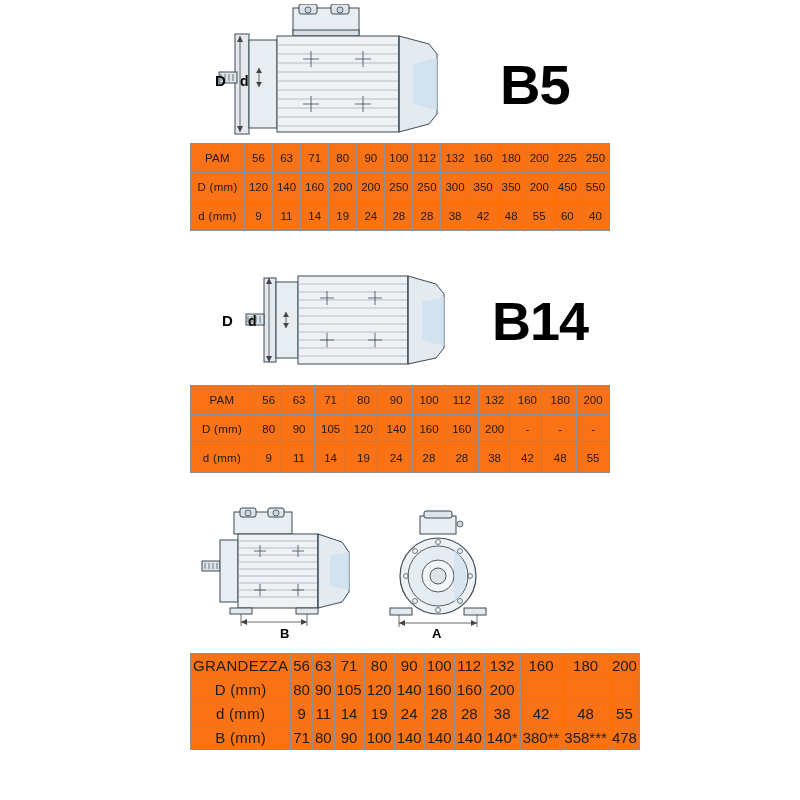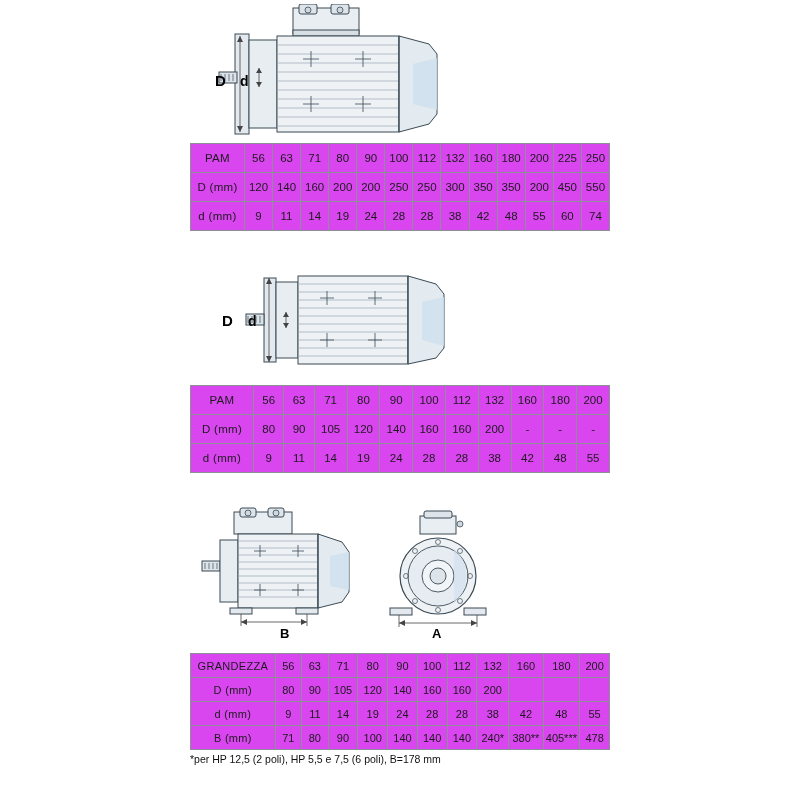--- a/index.html
+++ b/index.html
@@ -21,21 +21,21 @@
     font-weight:bold;
     font-family:"Liberation Sans", sans-serif;
     letter-spacing:-1px;
     color:#000;
   }
 
   
   table.dim{
     border-collapse:collapse;
     font-size:11px;
-    background:#d946ef;
+    background:#f97316;
   }
   table.dim td{
     border:1px solid #8a9096;
     text-align:center;
     padding:3px 2px;
     color:#1b1b1b;
     font-size:11.5px;
     line-height:14px;
   }
   table.dim td.rowhdr{
@@ -48,21 +48,21 @@
   #tbl-b5 td{height:22px;}
   #tbl-b5 td.rowhdr{width:70px;}
   #tbl-b5 td.c{width:27px;}
 
   #tbl-b14{position:absolute;left:190px;top:385px;width:420px;}
   #tbl-b14 td{height:22px;}
   #tbl-b14 td.rowhdr{width:76px;}
   #tbl-b14 td.c{width:33px;}
 
   #tbl-b3{position:absolute;left:190px;top:653px;width:420px;}
-  #tbl-b3 td{height:17px;font-size:11px;}
+  #tbl-b3 td{height:17px;font-size:15px;}
   #tbl-b3 td.rowhdr{width:90px;}
   #tbl-b3 td.c{width:32px;}
 
   .notes{
     position:absolute;
     left:190px;
     top:752px;
     font-size:10.5px;
     line-height:14px;
     color:#111;
@@ -134,20 +134,21 @@
       <path d="M25 128 l-3 -6 l6 0 z" fill="#444"></path>
       <line class="dimline" x1="44" y1="64" x2="44" y2="83"></line>
       <path d="M44 64 l-3 5 l6 0 z" fill="#444"></path>
       <path d="M44 83 l-3 -5 l6 0 z" fill="#444"></path>
     </svg>
   </div>
 
   <div class="big-label" style="left:215px;top:72px;font-size:15px;">D</div>
   <div class="big-label" style="left:240px;top:73px;font-size:14px;">d</div>
 
+  <div class="big-label" style="left:500px;top:52px;font-size:56px;">B5</div>
 
   <table class="dim" id="tbl-b5">
     <tbody>
         <tr>
       <td class="rowhdr">PAM</td>
       <td class="c">56</td>
       <td class="c">63</td>
       <td class="c">71</td>
       <td class="c">80</td>
       <td class="c">90</td>
@@ -183,21 +184,21 @@
       <td class="c">14</td>
       <td class="c">19</td>
       <td class="c">24</td>
       <td class="c">28</td>
       <td class="c">28</td>
       <td class="c">38</td>
       <td class="c">42</td>
       <td class="c">48</td>
       <td class="c">55</td>
       <td class="c">60</td>
-      <td class="c">74</td>
+      <td class="c">40</td>
     </tr>
   </tbody>
     </table>
 </div>
 
 <div class="section" id="sec-b14">
 
   <div class="drawing" style="left:240px;top:8px;">
     <svg width="240" height="108" viewBox="0 0 240 108">
 
@@ -246,20 +247,21 @@
       <path d="M29 92 l-3 -6 l6 0 z" fill="#444"></path>
       <line class="dimline" x1="46" y1="42" x2="46" y2="58"></line>
       <path d="M46 42 l-3 5 l6 0 z" fill="#444"></path>
       <path d="M46 58 l-3 -5 l6 0 z" fill="#444"></path>
     </svg>
   </div>
 
   <div class="big-label" style="left:222px;top:50px;font-size:15px;">D</div>
   <div class="big-label" style="left:248px;top:51px;font-size:14px;">d</div>
 
+  <div class="big-label" style="left:492px;top:28px;font-size:54px;">B14</div>
 
   <table class="dim" id="tbl-b14" style="top:123px;">
     <tbody>
         <tr>
       <td class="rowhdr">PAM</td>
       <td class="c">56</td>
       <td class="c">63</td>
       <td class="c">71</td>
       <td class="c">80</td>
       <td class="c">90</td>
@@ -445,24 +447,23 @@
     </tr>
     <tr>
       <td class="rowhdr">B (mm)</td>
       <td class="c">71</td>
       <td class="c">80</td>
       <td class="c">90</td>
       <td class="c">100</td>
       <td class="c">140</td>
       <td class="c">140</td>
       <td class="c">140</td>
-      <td class="c">240*</td>
+      <td class="c">140*</td>
       <td class="c">380**</td>
-      <td class="c">405***</td>
+      <td class="c">358***</td>
       <td class="c">478</td>
     </tr>
   </tbody>
     </table>
 
   <div class="notes" style="top:264px;">
-    <div>*per HP 12,5 (2 poli), HP 5,5 e 7,5 (6 poli), B=178 mm</div>
   </div>
 </div>
 
 </body></html>

